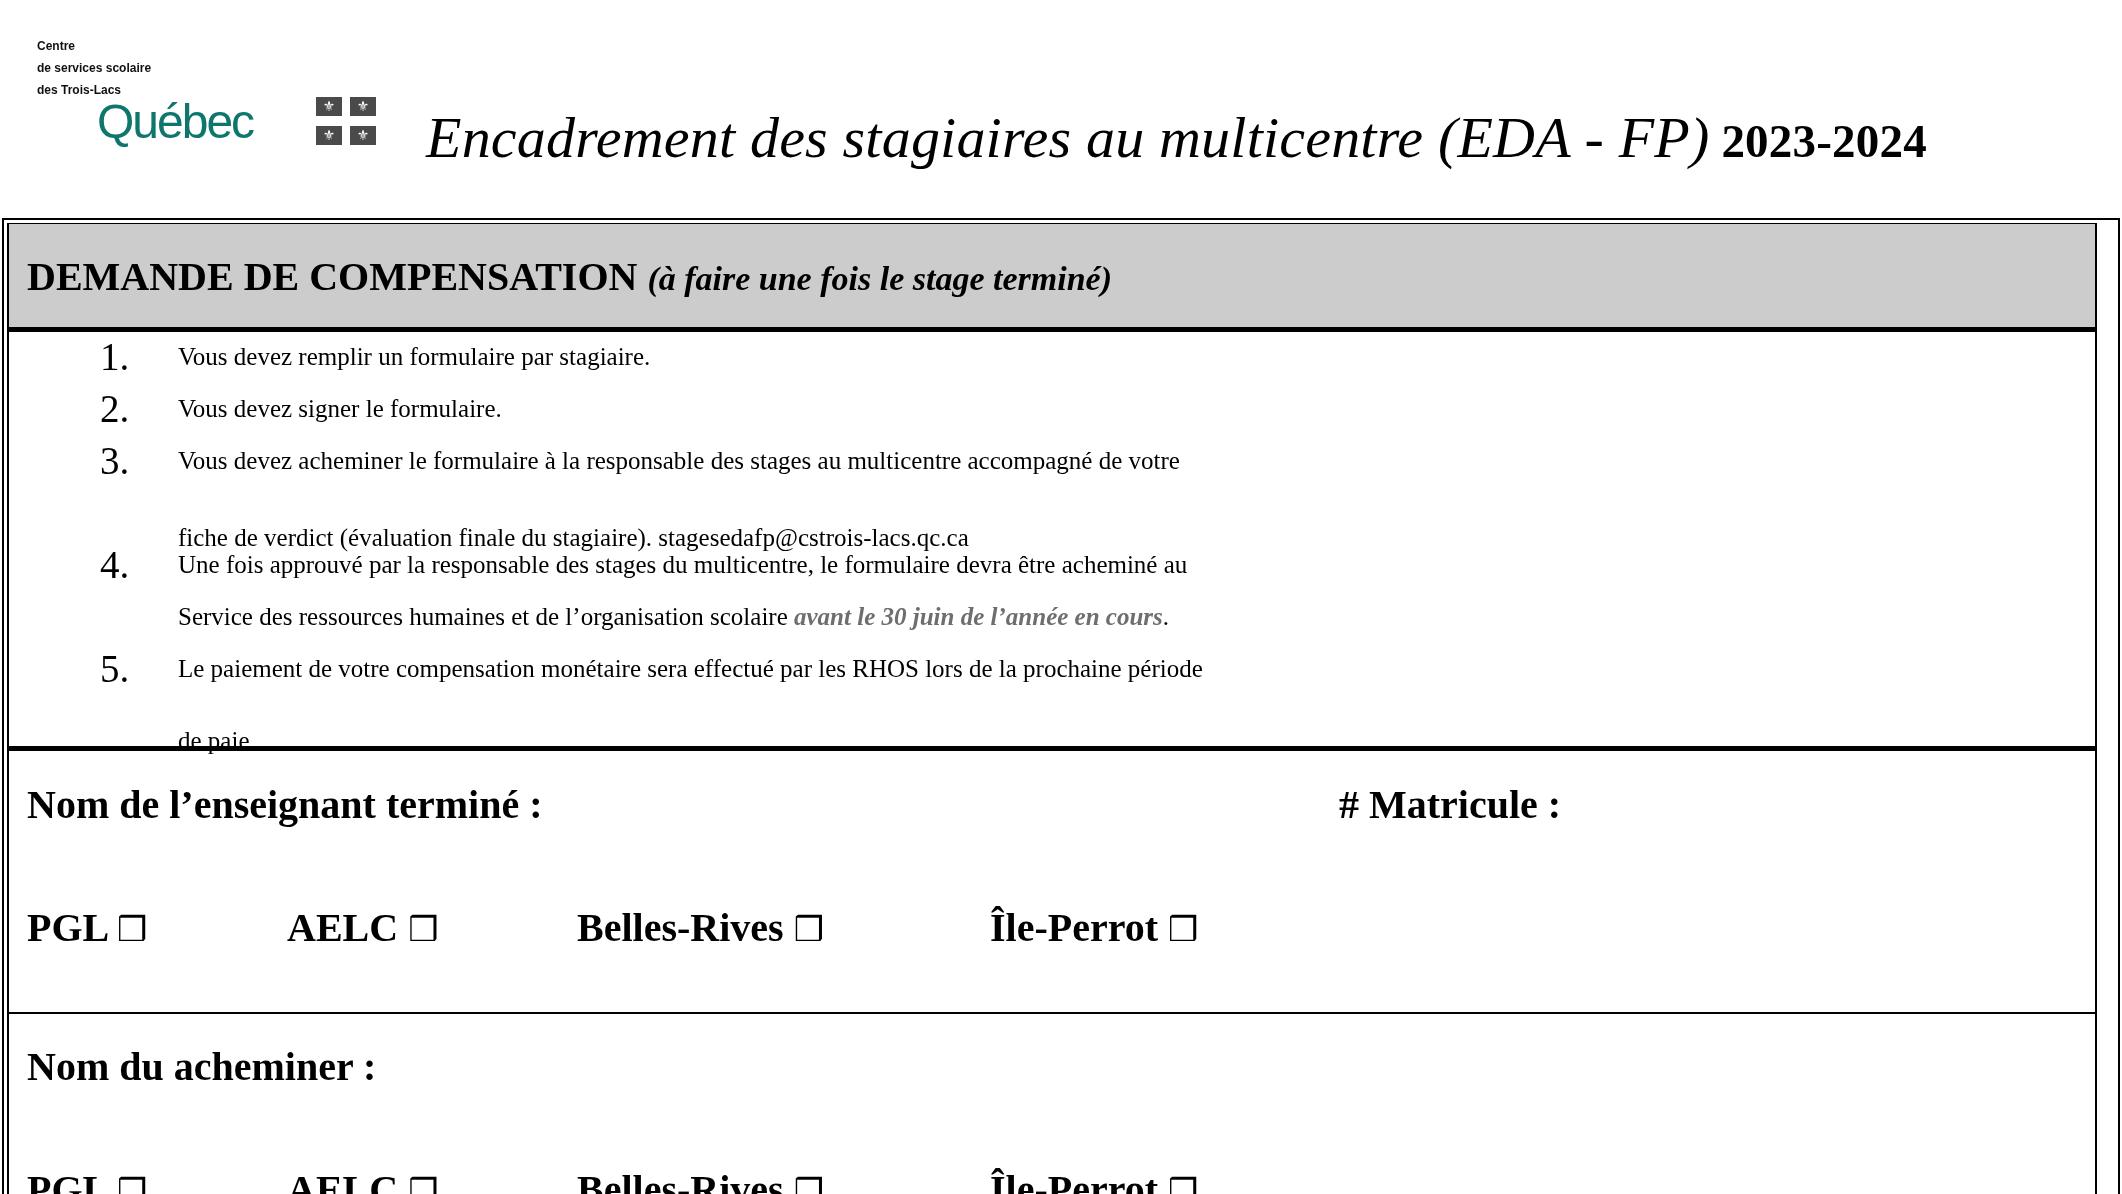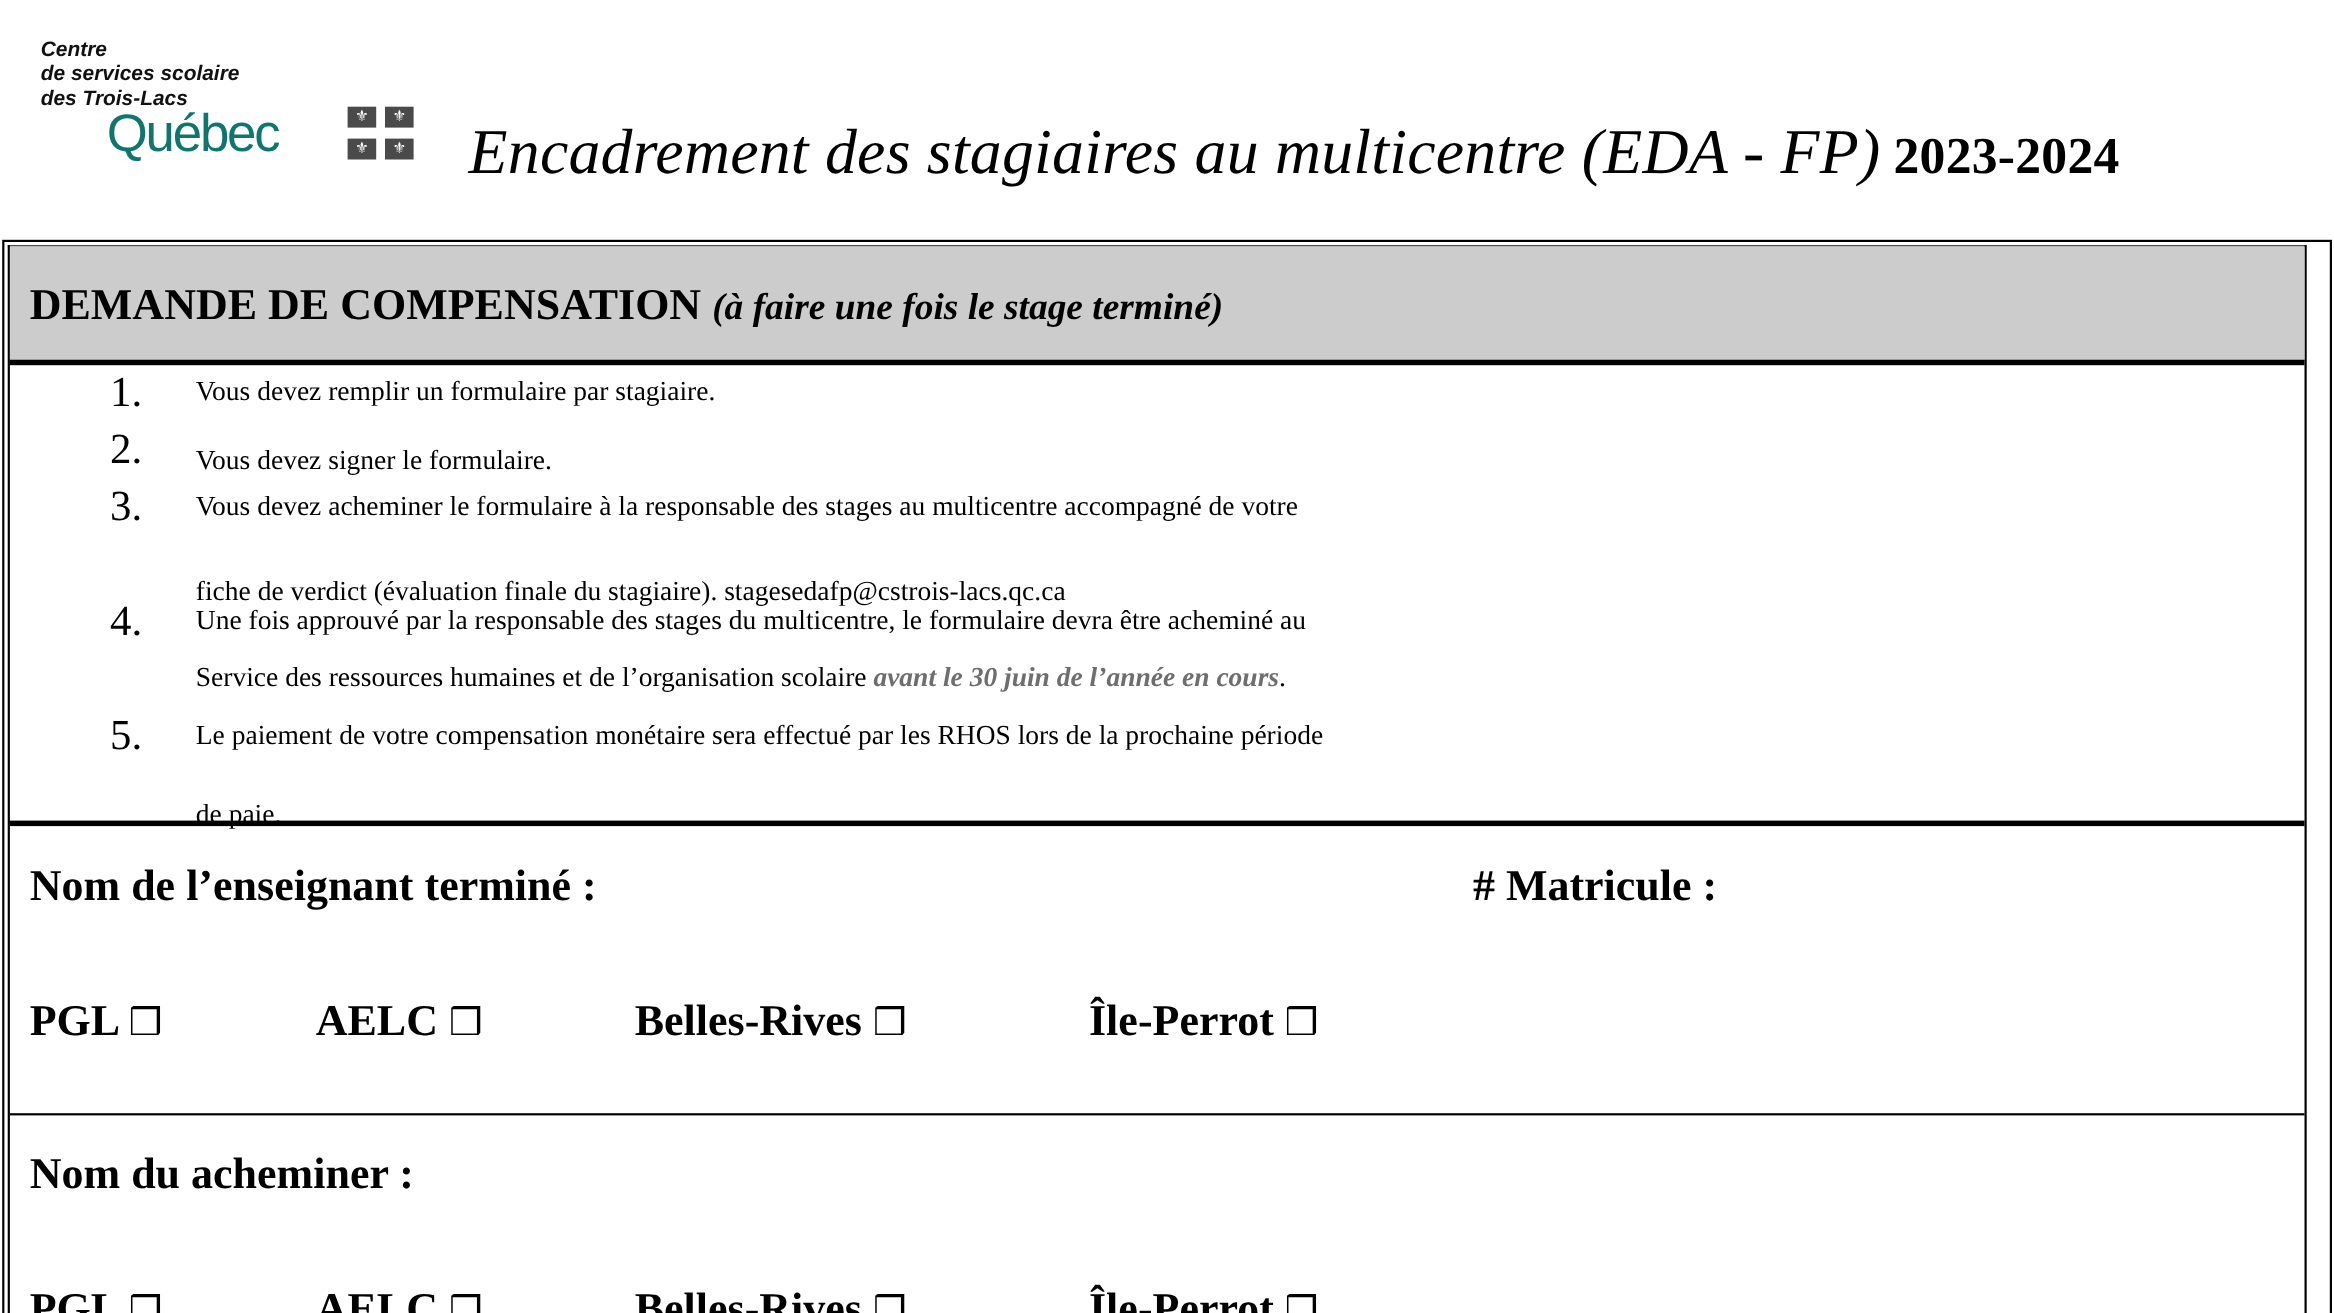--- a/index.html
+++ b/index.html
@@ -6,21 +6,21 @@
   body {
     width: 2122px; height: 1194px; overflow: hidden; position: relative;
     font-family: "Liberation Serif", "DejaVu Serif", serif; color: #000;
   }
   .abs { position: absolute; white-space: nowrap; }
 
   
   .logo-line {
     position: absolute; left: 37px;
     font-family: "Liberation Sans", "DejaVu Sans", sans-serif;
-    font-weight: bold; font-style: italic; font-size: 19px; line-height: 22px; color: #111;
+    font-weight: bold; font-size: 12px; line-height: 22px; color: #111;
   }
   .quebec-word {
     position: absolute; left: 97px; top: 97px;
     font-family: "Liberation Sans", "DejaVu Sans", sans-serif;
     font-size: 48px; line-height: 50px; letter-spacing: -2px; color: #0f766e;
   }
   .flag { position: absolute; left: 316px; top: 97px; width: 66px; height: 48px; }
   .flag .sq {
     position: absolute; width: 26px; height: 19px; background: #4a4a4a;
     color: #fff; font-size: 14px; line-height: 19px; text-align: center;
@@ -88,21 +88,21 @@
 <div class="frame-inner"></div>
 <div class="header-band"></div>
 <div class="header-text abs"><span>DEMANDE DE COMPENSATION</span> <span class="sub">(à faire une fois le stage terminé)</span></div>
 <div class="thick-rule" style="top:327px;"></div>
 
 <div>
   <div class="li-num" style="top:331px;">1.</div>
   <div class="li-text" style="top:331px;">Vous devez remplir un formulaire par stagiaire.</div>
 
   <div class="li-num" style="top:383px;">2.</div>
-  <div class="li-text" style="top:383px;margin-top:10px;">Vous devez signer le formulaire.</div>
+  <div class="li-text" style="top:383px;">Vous devez signer le formulaire.</div>
 
   <div class="li-num" style="top:435px;">3.</div>
   <div class="li-text" style="top:435px;">Vous devez acheminer le formulaire à la responsable des stages au multicentre accompagné de votre</div>
   <div class="li-text" style="top:512px;">fiche de verdict (évaluation finale du stagiaire). stagesedafp@cstrois-lacs.qc.ca</div>
 
   <div class="li-num" style="top:539px;">4.</div>
   <div class="li-text" style="top:539px;">Une fois approuvé par la responsable des stages du multicentre, le formulaire devra être acheminé au</div>
   <div class="li-text" style="top:591px;"><span>Service des ressources humaines et de l’organisation scolaire </span><span class="emph">avant le 30 juin de l’année en cours</span><span>.</span></div>
 
   <div class="li-num" style="top:643px;">5.</div>

